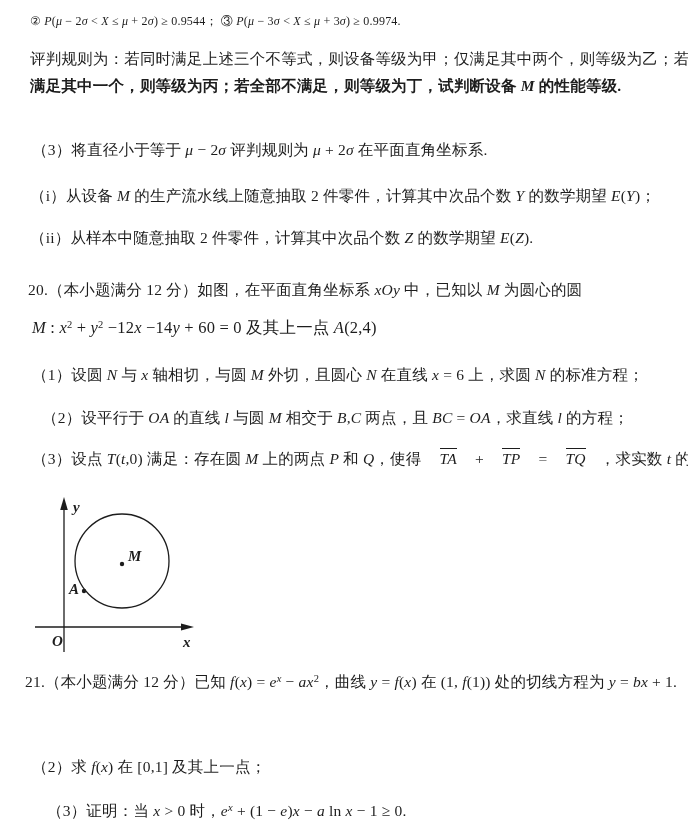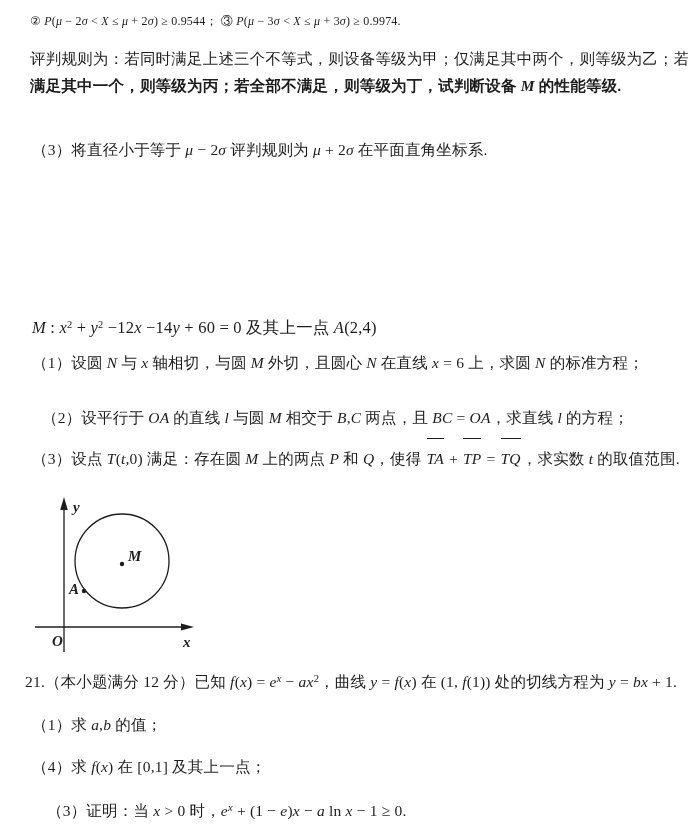--- a/index.html
+++ b/index.html
@@ -19,33 +19,33 @@
     line-height: 22px;
     letter-spacing: 0.2px;
   }
   .seg-p { font-style: normal; }
   .seg-i { font-style: italic; }
   .seg-sup  { font-size: 10.5px; position: relative; top: -5px; }
   .seg-supi { font-size: 10.5px; position: relative; top: -5px; font-style: italic; }
   .seg-ov {
     font-style: italic;
     border-top: 1.2px solid #1d1d1d;
-    padding-top: 11px;
-    margin: 0 1px;
+    padding-top: 1px;
+    margin: 0 14px;
   }
   
   .l0  { top: 10px;  left: 30px; font-size: 12px; }
   .l1  { top: 48px;  left: 30px; }
   .l2  { top: 75px;  left: 30px; font-weight: bold; }
   .l3  { top: 139px; left: 32px; }
   .l4  { top: 185px; left: 30px; }
   .l5  { top: 227px; left: 30px; }
   .l6  { top: 279px; left: 28px; }
   .l7  { top: 317px; left: 32px; font-size: 16.5px; }
-  .l8  { top: 352px; left: 32px; }
+  .l8  { top: 364px; left: 32px; }
   .l9  { top: 407px; left: 42px; }
   .l10 { top: 448px; left: 32px; }
   .l11 { top: 671px; left: 25px; }
   .l12 { top: 714px; left: 32px; }
   .l13 { top: 756px; left: 32px; }
   .l14 { top: 800px; left: 47px; }
   .figure-wrap {
     position: absolute;
     top: 486px; left: 30px;
     width: 220px; height: 178px;
@@ -63,20 +63,23 @@
 </style>
 </head>
 <body>
 
 <div class="page">
 
   <div class="line l0"><span class="seg-p">② </span><span class="seg-i">P</span><span class="seg-p">(</span><span class="seg-i">μ</span><span class="seg-p"> − 2</span><span class="seg-i">σ</span><span class="seg-p"> &lt; </span><span class="seg-i">X</span><span class="seg-p"> ≤ </span><span class="seg-i">μ</span><span class="seg-p"> + 2</span><span class="seg-i">σ</span><span class="seg-p">) ≥ 0.9544；  ③ </span><span class="seg-i">P</span><span class="seg-p">(</span><span class="seg-i">μ</span><span class="seg-p"> − 3</span><span class="seg-i">σ</span><span class="seg-p"> &lt; </span><span class="seg-i">X</span><span class="seg-p"> ≤ </span><span class="seg-i">μ</span><span class="seg-p"> + 3</span><span class="seg-i">σ</span><span class="seg-p">) ≥ 0.9974.</span></div>
   <div class="line l1"><span class="seg-p">评判规则为：若同时满足上述三个不等式，则设备等级为甲；仅满足其中两个，则等级为乙；若仅</span></div>
   <div class="line l2"><span class="seg-p">满足其中一个，则等级为丙；若全部不满足，则等级为丁，试判断设备 </span><span class="seg-i">M</span><span class="seg-p"> 的性能等级.</span></div>
   <div class="line l3"><span class="seg-p">（3）将直径小于等于 </span><span class="seg-i">μ</span><span class="seg-p"> − 2</span><span class="seg-i">σ</span><span class="seg-p"> 评判规则为 </span><span class="seg-i">μ</span><span class="seg-p"> + 2</span><span class="seg-i">σ</span><span class="seg-p"> 在平面直角坐标系.</span></div>
+  <div class="line l4"><span class="seg-p">（i）从设备 </span><span class="seg-i">M</span><span class="seg-p"> 的生产流水线上随意抽取 2 件零件，计算其中次品个数 </span><span class="seg-i">Y</span><span class="seg-p"> 的数学期望 </span><span class="seg-i">E</span><span class="seg-p">(</span><span class="seg-i">Y</span><span class="seg-p">)；</span></div>
+  <div class="line l5"><span class="seg-p">（ii）从样本中随意抽取 2 件零件，计算其中次品个数 </span><span class="seg-i">Z</span><span class="seg-p"> 的数学期望 </span><span class="seg-i">E</span><span class="seg-p">(</span><span class="seg-i">Z</span><span class="seg-p">).</span></div>
+  <div class="line l6"><span class="seg-p">20.（本小题满分 12 分）如图，在平面直角坐标系 </span><span class="seg-i">xOy</span><span class="seg-p"> 中，已知以 </span><span class="seg-i">M</span><span class="seg-p"> 为圆心的圆</span></div>
   <div class="line l7"><span class="seg-i">M</span><span class="seg-p"> : </span><span class="seg-i">x</span><span class="seg-sup">2</span><span class="seg-p"> + </span><span class="seg-i">y</span><span class="seg-sup">2</span><span class="seg-p"> −12</span><span class="seg-i">x</span><span class="seg-p"> −14</span><span class="seg-i">y</span><span class="seg-p"> + 60 = 0 及其上一点 </span><span class="seg-i">A</span><span class="seg-p">(2,4)</span></div>
   <div class="line l8"><span class="seg-p">（1）设圆 </span><span class="seg-i">N</span><span class="seg-p"> 与 </span><span class="seg-i">x</span><span class="seg-p"> 轴相切，与圆 </span><span class="seg-i">M</span><span class="seg-p"> 外切，且圆心 </span><span class="seg-i">N</span><span class="seg-p"> 在直线 </span><span class="seg-i">x</span><span class="seg-p"> = 6 上，求圆 </span><span class="seg-i">N</span><span class="seg-p"> 的标准方程；</span></div>
   <div class="line l9"><span class="seg-p">（2）设平行于 </span><span class="seg-i">OA</span><span class="seg-p"> 的直线 </span><span class="seg-i">l</span><span class="seg-p"> 与圆 </span><span class="seg-i">M</span><span class="seg-p"> 相交于 </span><span class="seg-i">B</span><span class="seg-p">,</span><span class="seg-i">C</span><span class="seg-p"> 两点，且 </span><span class="seg-i">BC</span><span class="seg-p"> = </span><span class="seg-i">OA</span><span class="seg-p">，求直线 </span><span class="seg-i">l</span><span class="seg-p"> 的方程；</span></div>
   <div class="line l10"><span class="seg-p">（3）设点 </span><span class="seg-i">T</span><span class="seg-p">(</span><span class="seg-i">t</span><span class="seg-p">,0) 满足：存在圆 </span><span class="seg-i">M</span><span class="seg-p"> 上的两点 </span><span class="seg-i">P</span><span class="seg-p"> 和 </span><span class="seg-i">Q</span><span class="seg-p">，使得 </span><span class="seg-ov">TA</span><span class="seg-p"> + </span><span class="seg-ov">TP</span><span class="seg-p"> = </span><span class="seg-ov">TQ</span><span class="seg-p">，求实数 </span><span class="seg-i">t</span><span class="seg-p"> 的取值范围.</span></div>
 
   <div class="figure-wrap">
     <svg width="220" height="178" viewBox="0 0 220 178">
 
       <line class="fig-stroke" x1="34" y1="20" x2="34" y2="166"></line>
       <polygon class="fig-fill" points="34,11 30.2,24 37.8,24"></polygon>
@@ -92,17 +95,16 @@
       <circle class="fig-fill" cx="54" cy="105" r="2.2"></circle>
       <text class="fig-label" x="39" y="108">A</text>
 
       <text class="fig-label" x="22" y="160">O</text>
       <text class="fig-label" x="153" y="161">x</text>
       <text class="fig-label" x="43" y="26">y</text>
     </svg>
   </div>
 
   <div class="line l11"><span class="seg-p">21.（本小题满分 12 分）已知 </span><span class="seg-i">f</span><span class="seg-p">(</span><span class="seg-i">x</span><span class="seg-p">) = </span><span class="seg-i">e</span><span class="seg-supi">x</span><span class="seg-p"> − </span><span class="seg-i">ax</span><span class="seg-sup">2</span><span class="seg-p">，曲线 </span><span class="seg-i">y</span><span class="seg-p"> = </span><span class="seg-i">f</span><span class="seg-p">(</span><span class="seg-i">x</span><span class="seg-p">) 在 (1, </span><span class="seg-i">f</span><span class="seg-p">(1)) 处的切线方程为 </span><span class="seg-i">y</span><span class="seg-p"> = </span><span class="seg-i">bx</span><span class="seg-p"> + 1.</span></div>
-  <div class="line l12"><span class="seg-p">（1）求 </span><span class="seg-i">a</span><span class="seg-p">,</span><span class="seg-i">b</span><span class="seg-p"> 的值；</span></div>
-  <div class="line l13"><span class="seg-p">（4）求 </span><span class="seg-i">f</span><span class="seg-p">(</span><span class="seg-i">x</span><span class="seg-p">) 在 [0,1] 及其上一点；</span></div>
+  <div class="line l13"><span class="seg-p">（2）求 </span><span class="seg-i">f</span><span class="seg-p">(</span><span class="seg-i">x</span><span class="seg-p">) 在 [0,1] 及其上一点；</span></div>
   <div class="line l14"><span class="seg-p">（3）证明：当 </span><span class="seg-i">x</span><span class="seg-p"> &gt; 0 时，</span><span class="seg-i">e</span><span class="seg-supi">x</span><span class="seg-p"> + (1 − </span><span class="seg-i">e</span><span class="seg-p">)</span><span class="seg-i">x</span><span class="seg-p"> − </span><span class="seg-i">a</span><span class="seg-p"> ln </span><span class="seg-i">x</span><span class="seg-p"> − 1 ≥ 0.</span></div>
 
 </div>
 
 </body></html>

